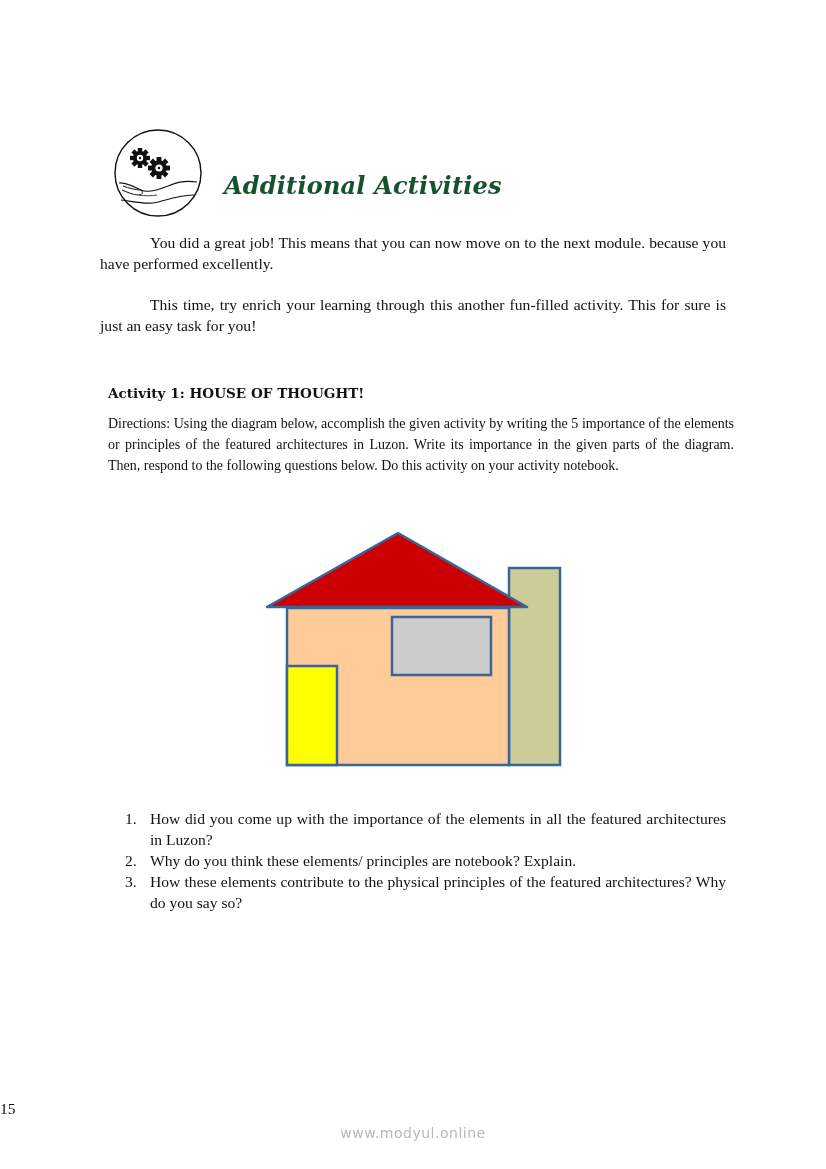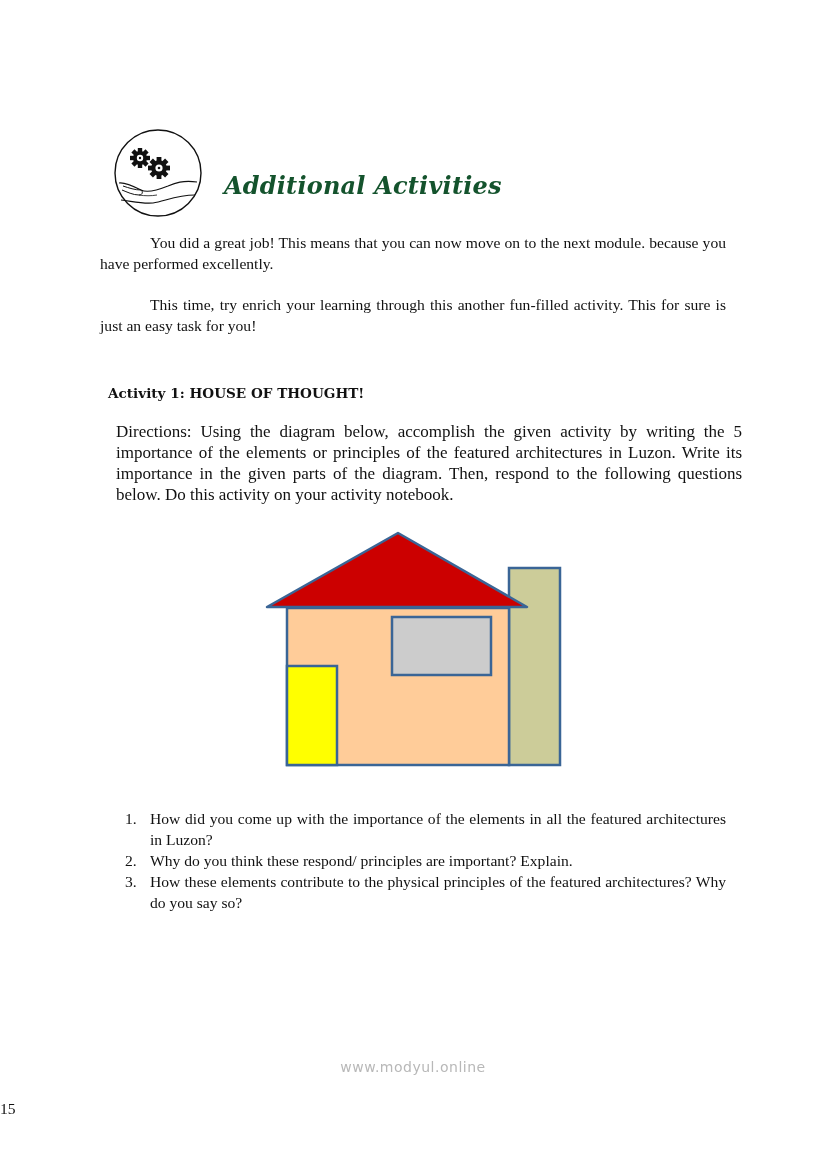--- a/index.html
+++ b/index.html
@@ -14,35 +14,35 @@
 
   .para { position: absolute; left: 100px; width: 626px; margin: 0;
           font-family: "Liberation Serif", "DejaVu Serif", serif; font-size: 15.6px;
           line-height: 21px; text-align: justify; }
   .para .indent { display: inline-block; width: 50px; }
   .p1 { top: 232px; }
   .p2 { top: 294px; }
 
   .activity-title { position: absolute; left: 100px; top: 377px; margin: 8px;
                     font-family: "DejaVu Serif", serif; font-weight: bold; font-size: 13.6px; }
-  .directions { position: absolute; left: 100px; top: 405px; width: 626px; margin: 16px;
-                font-family: "Liberation Serif", "DejaVu Serif", serif; font-size: 17px;
+  .directions { position: absolute; left: 100px; top: 405px; width: 626px; margin: 8px;
+                font-family: "Liberation Serif", "DejaVu Serif", serif; font-size: 14px;
                 line-height: 21px; text-align: justify; }
 
   .house { position: absolute; left: 260px; top: 525px; width: 310px; height: 250px; }
 
   .questions { position: absolute; left: 100px; top: 808px; width: 626px; margin: 0; padding: 0;
                list-style: none;
                font-family: "Liberation Serif", "DejaVu Serif", serif; font-size: 15.6px; line-height: 21px; }
   .questions li { position: relative; padding-left: 50px; text-align: justify; }
   .questions .num { position: absolute; left: 25px; top: 0; }
 
   .page-number { position: absolute; left: 0; width: 826px; top: 1100px; text-align: left;
                  font-family: "Liberation Serif", serif; font-size: 15.6px; margin: 0; }
-  .watermark { position: absolute; left: 0; width: 826px; top: 1059px; text-align: center;
+  .watermark { position: absolute; left: 0; width: 826px; top: 1125px; text-align: center;
                font-family: "DejaVu Sans", sans-serif; font-size: 14px; color: #b8b8b8;
                letter-spacing: 0.5px; margin: 0; }
 </style>
 </head>
 <body>
 
 <div class="page">
 
   <svg class="header-icon" viewBox="0 0 90 90">
     <circle cx="45" cy="45" r="43" fill="#fff" stroke="#111" stroke-width="1.4"></circle>
@@ -93,21 +93,21 @@
     <rect x="27" y="141" width="50" height="99" fill="#FFFF00" stroke="#3A6596" stroke-width="2.5"></rect>
   </svg>
 
   <ol class="questions">
     <li>
       <span class="num">1.</span>
       <span>How did you come up with the importance of the elements in all the featured architectures in Luzon?</span>
     </li>
     <li>
       <span class="num">2.</span>
-      <span>Why do you think these respond/ principles are important? Explain.</span>
+      <span>Why do you think these elements/ principles are notebook? Explain.</span>
     </li>
     <li>
       <span class="num">3.</span>
       <span>How these elements contribute to the physical principles of the featured architectures? Why do you say so?</span>
     </li>
   </ol>
 
   <p class="page-number">15</p>
   <p class="watermark">www.modyul.online</p>
 </div>

